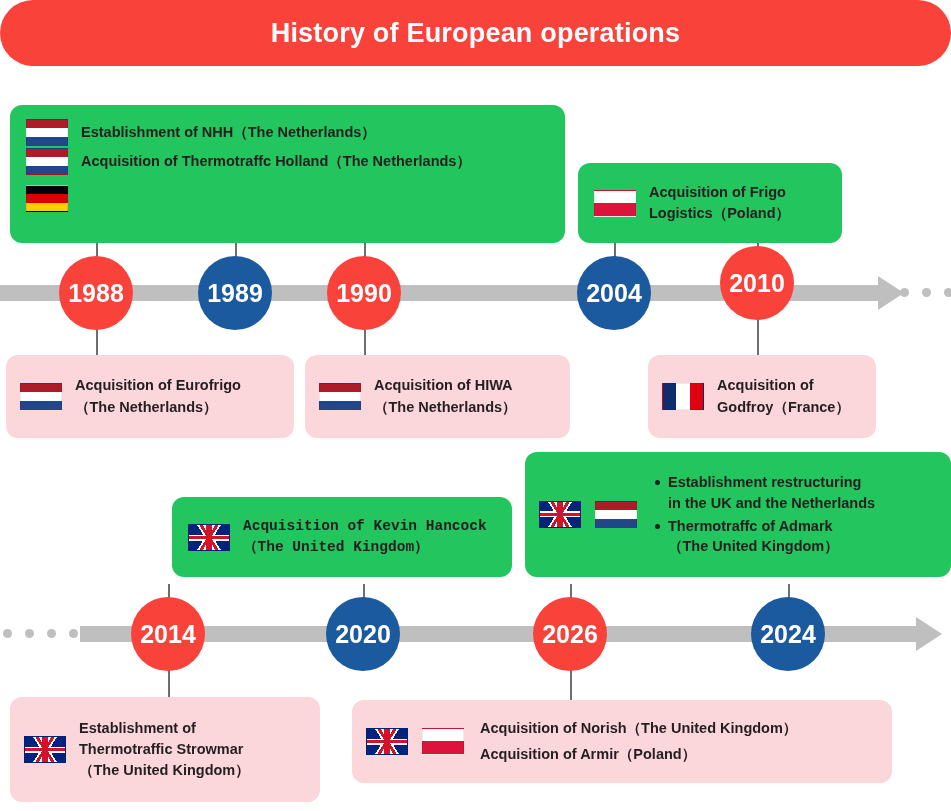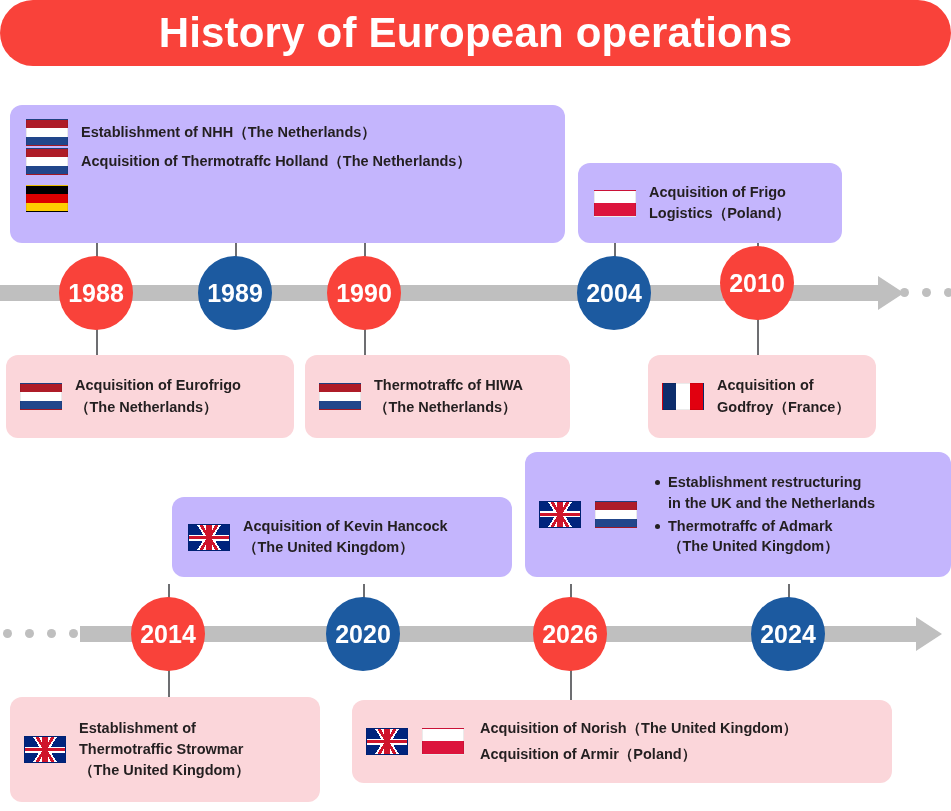--- a/index.html
+++ b/index.html
@@ -29,21 +29,21 @@
     width: 951px;
     height: 66px;
     background: #f9423a;
     border-radius: 33px;
     display: flex;
     align-items: center;
     justify-content: center;
   }
   .title-bar .title-text {
     color: #ffffff;
-    font-size: 42px;
+    font-size: 27px;
     font-weight: bold;
     letter-spacing: 0.2px;
   }
 
   
   .rail {
     position: absolute;
     height: 16px;
     background: #bfbfbf;
     border-radius: 0;
@@ -95,21 +95,21 @@
     z-index: 1;
   }
 
   
   .box {
     position: absolute;
     border-radius: 12px;
     box-sizing: border-box;
     z-index: 3;
   }
-  .box.blue { background: #c4b5fd; }
+  .box.blue { background: #22c55e; }
   .box.pink { background: #fbd6da; }
 
   .row {
     display: flex;
     align-items: center;
   }
   .entry-text {
     font-size: 14.5px;
     font-weight: bold;
     line-height: 1.45;
@@ -259,21 +259,21 @@
     <span class="flag flag-nl" data-name="netherlands-flag-icon"></span>
     <span data-name="callout-text-block" style="margin-left:13px;">
       <span class="entry-text" style="display:block;" data-name="callout-line-1">Acquisition of Eurofrigo</span>
       <span class="entry-text" style="display:block;" data-name="callout-line-2">（The Netherlands）</span>
     </span>
   </div>
 
   <div class="box pink" data-name="callout-hiwa" style="left:305px; top:355px; width:265px; height:83px; padding:0 14px; display:flex; align-items:center;">
     <span class="flag flag-nl" data-name="netherlands-flag-icon"></span>
     <span data-name="callout-text-block" style="margin-left:13px;">
-      <span class="entry-text" style="display:block;" data-name="callout-line-1">Thermotraffc of HIWA</span>
+      <span class="entry-text" style="display:block;" data-name="callout-line-1">Acquisition of HIWA</span>
       <span class="entry-text" style="display:block;" data-name="callout-line-2">（The Netherlands）</span>
     </span>
   </div>
 
   <div class="box pink" data-name="callout-godfroy" style="left:648px; top:355px; width:228px; height:83px; padding:0 14px; display:flex; align-items:center;">
     <span class="flag flag-fr" data-name="france-flag-icon"></span>
     <span data-name="callout-text-block" style="margin-left:13px;">
       <span class="entry-text" style="display:block;" data-name="callout-line-1">Acquisition of</span>
       <span class="entry-text" style="display:block;" data-name="callout-line-2">Godfroy（France）</span>
     </span>
@@ -288,21 +288,21 @@
   <div class="rail" data-name="timeline-rail-bottom" style="left:80px; top:626px; width:838px;"></div>
   <div class="rail-arrow" data-name="timeline-arrow-bottom" style="left:916px; top:617px;"></div>
 
   <div class="conn" data-name="connector-line" style="left:168px; top:584px; height:125px;"></div>
   <div class="conn" data-name="connector-line" style="left:363px; top:584px; height:45px;"></div>
   <div class="conn" data-name="connector-line" style="left:570px; top:584px; height:125px;"></div>
   <div class="conn" data-name="connector-line" style="left:788px; top:584px; height:45px;"></div>
 
   <div class="box blue" data-name="callout-kevin-hancock" style="left:172px; top:497px; width:340px; height:80px; padding:0 16px; display:flex; align-items:center;">
     <span class="flag flag-uk" data-name="uk-flag-icon"></span>
-    <span data-name="callout-text-block" style="margin-left:13px;">
+    <span data-name="callout-text-block" style="margin-left:13px;font-family:Liberation Mono, monospace;">
       <span class="entry-text" style="display:block;" data-name="callout-line-1">Acquisition of Kevin Hancock</span>
       <span class="entry-text" style="display:block;" data-name="callout-line-2">（The United Kingdom）</span>
     </span>
   </div>
 
   <div class="box blue" data-name="callout-uk-nl-restructuring" style="left:525px; top:452px; width:426px; height:125px; padding:0 14px; display:flex; align-items:center;">
     <span class="row" data-name="flag-pair">
       <span class="flag flag-uk" data-name="uk-flag-icon"></span>
       <span class="flag flag-nl" data-name="netherlands-flag-icon" style="margin-left:14px;"></span>
     </span>

